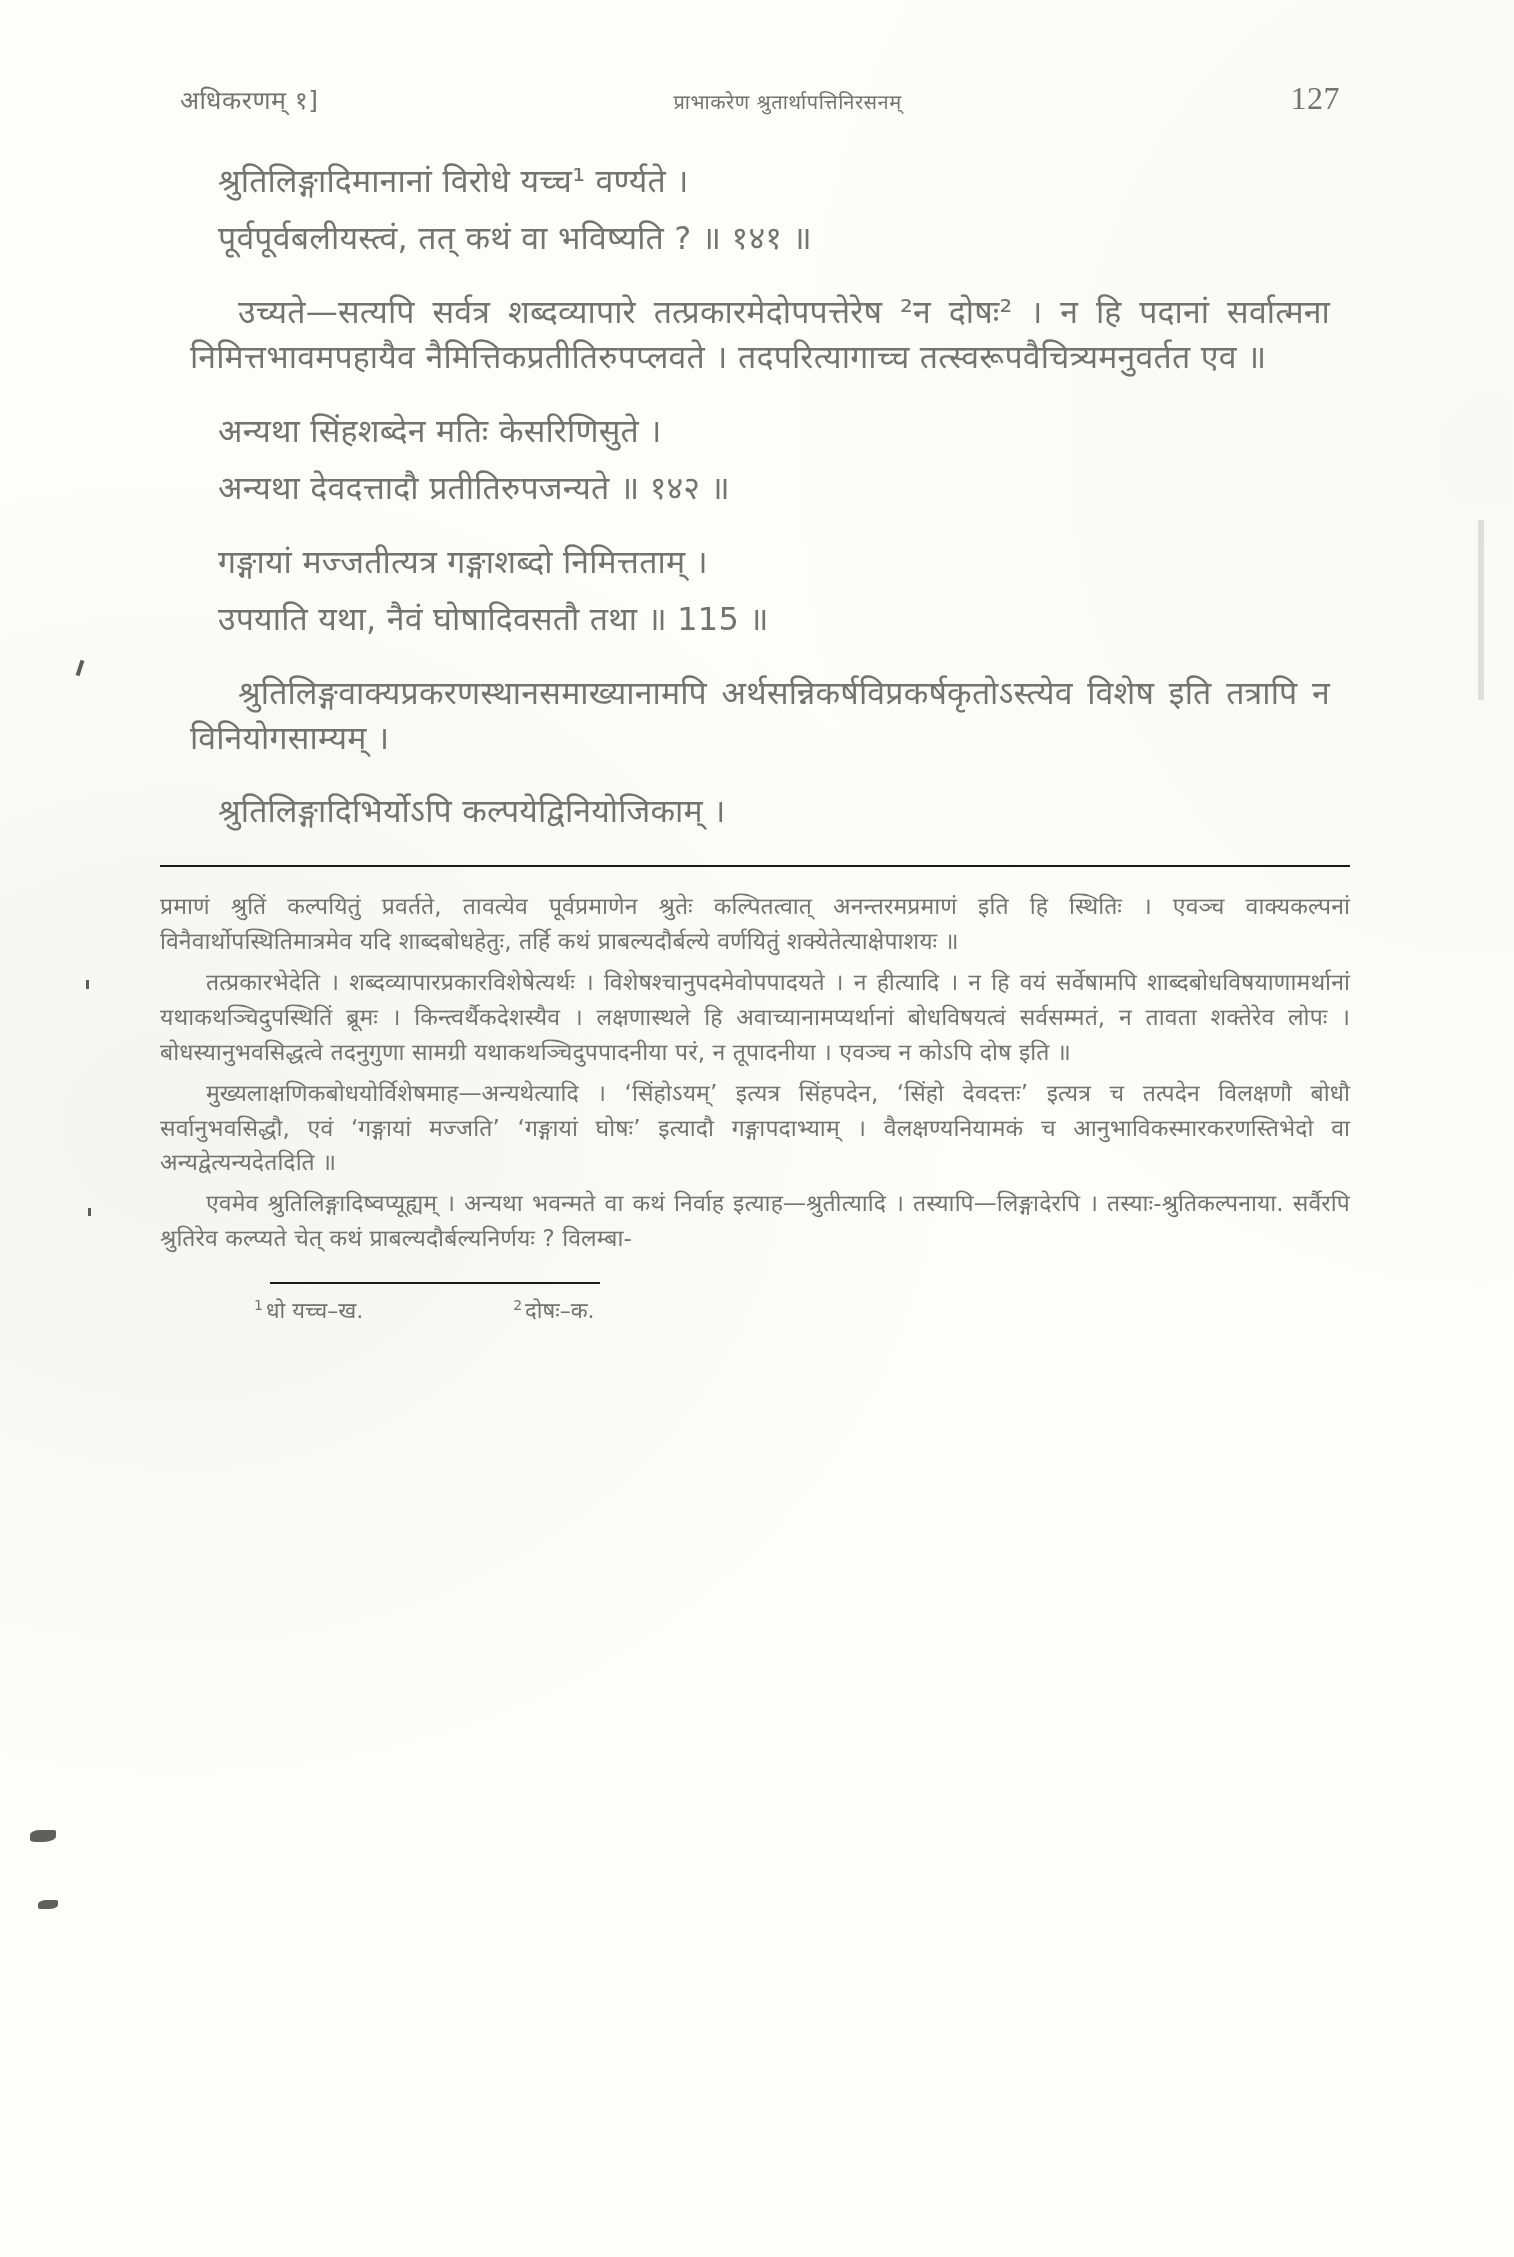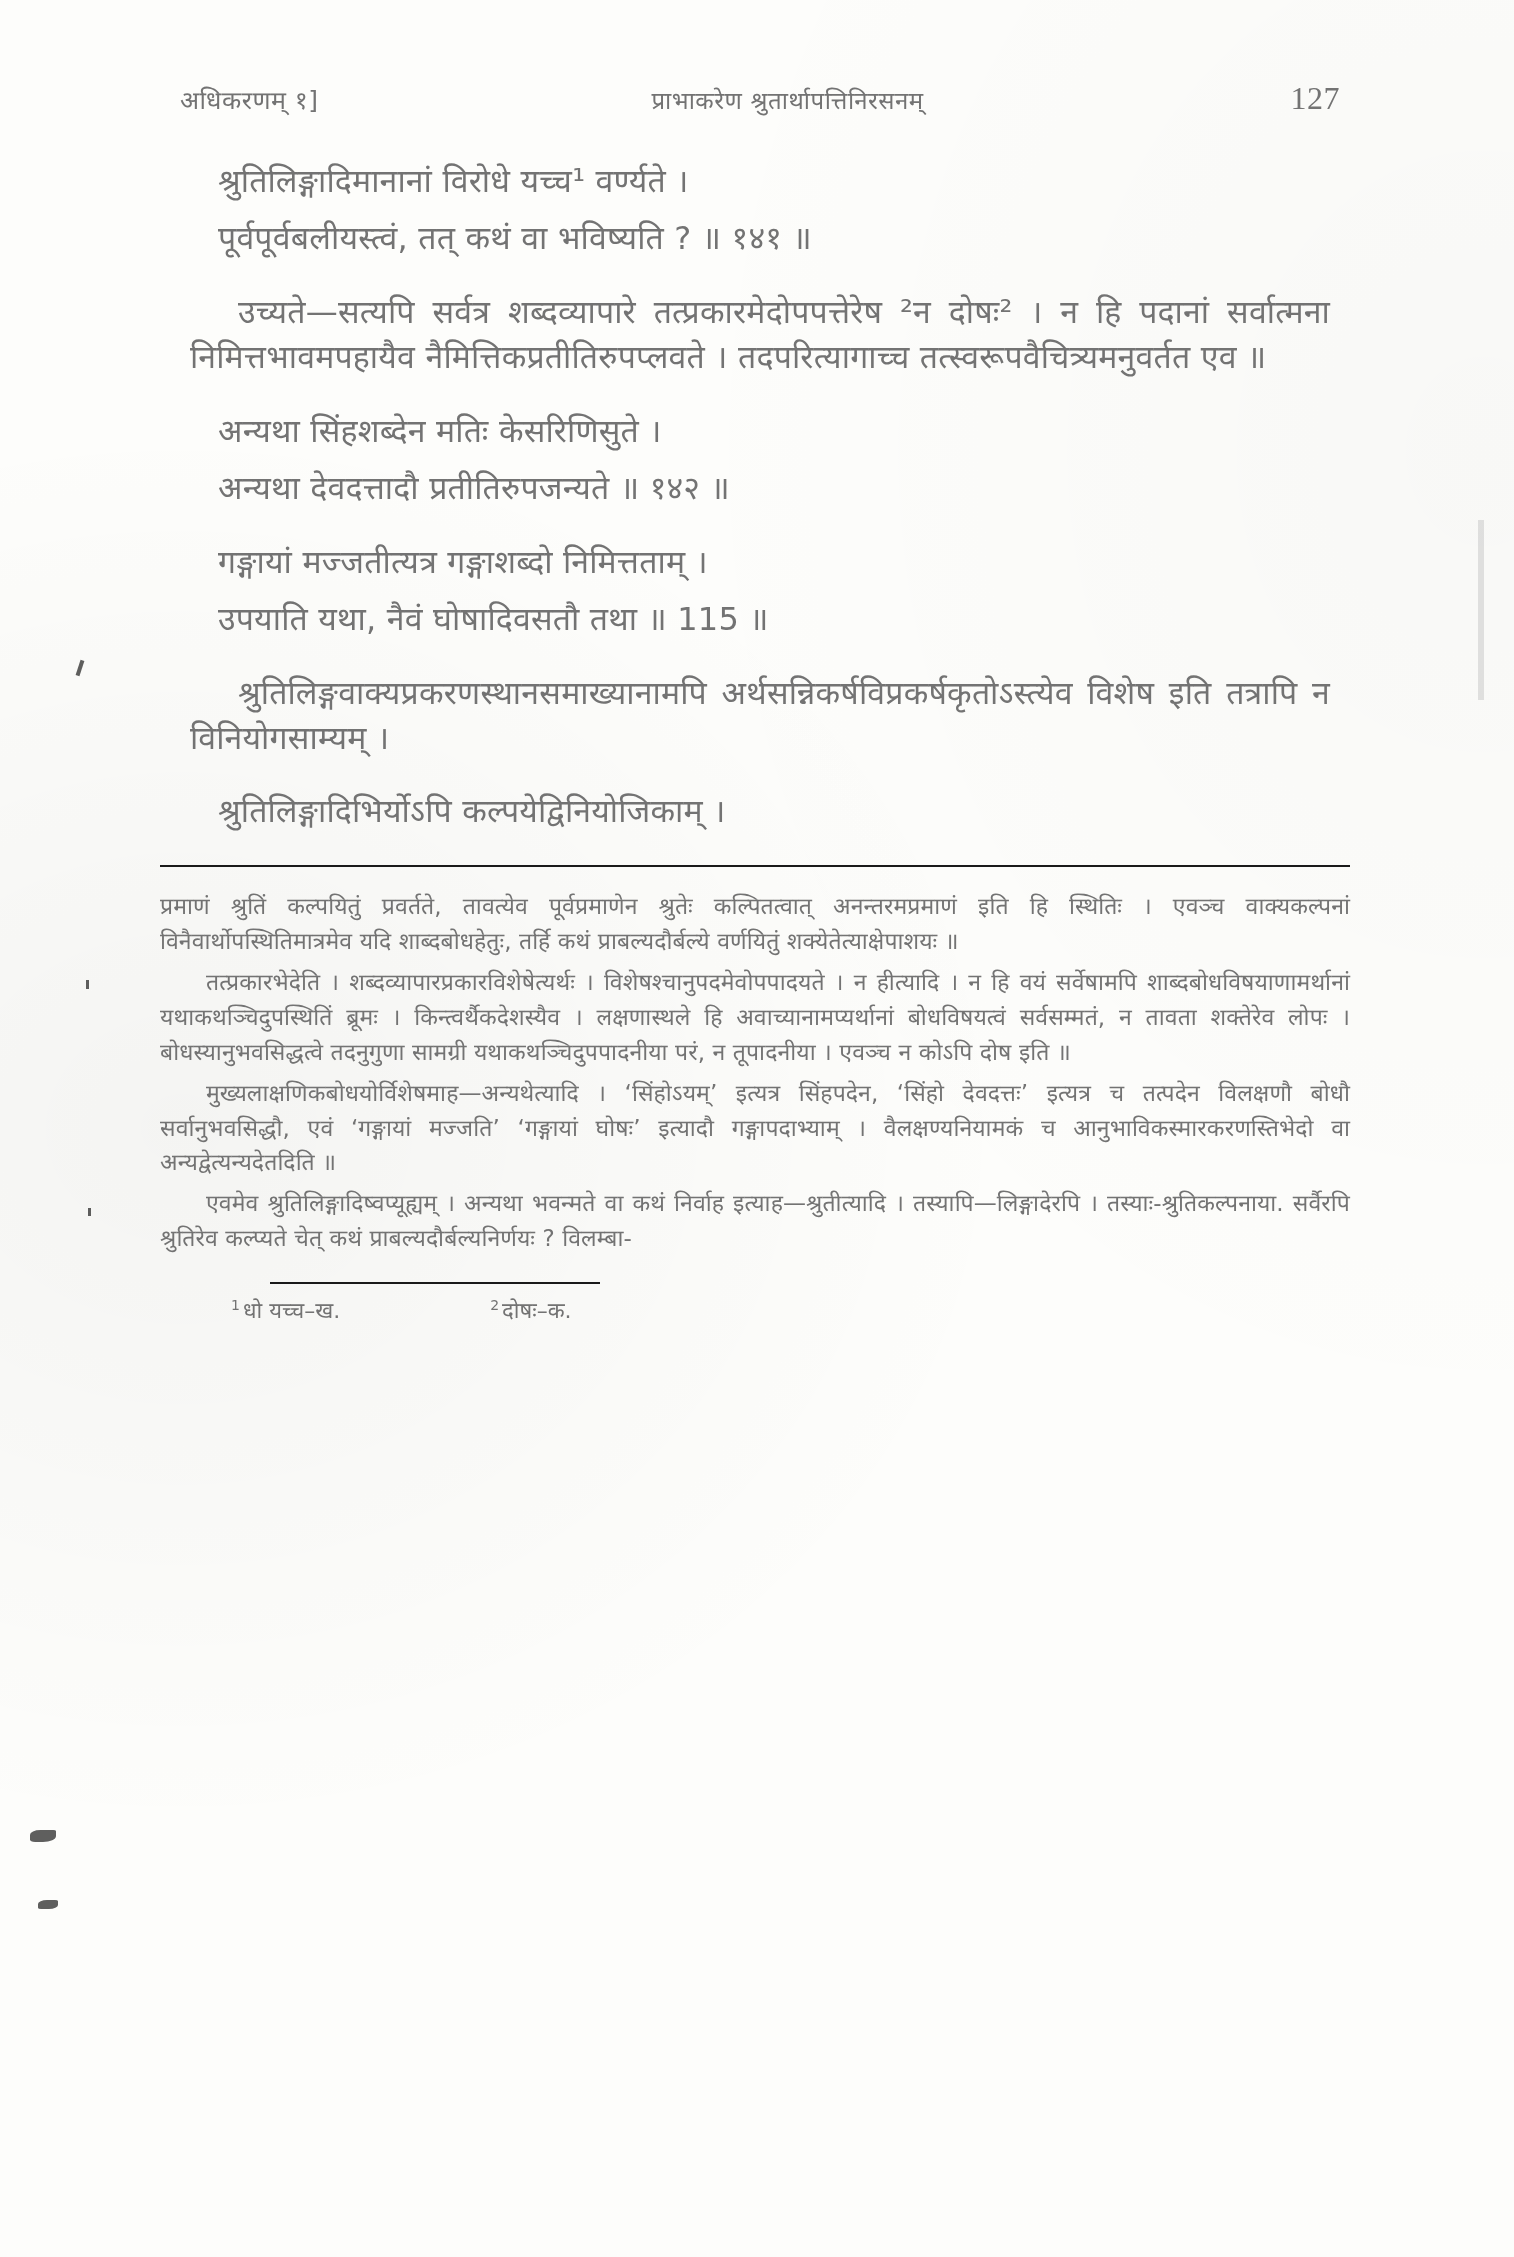--- a/index.html
+++ b/index.html
@@ -41,21 +41,21 @@
     width: 1160px;
     margin-left: 30px;
     margin-bottom: 42px;
   }
   .runhead .rh-left {
     font-size: 25px;
     letter-spacing: 0.5px;
     white-space: nowrap;
   }
   .runhead .rh-center {
-    font-size: 24px;
+    font-size: 20px;
     letter-spacing: 0.5px;
     white-space: nowrap;
     transform: translateX(-10px);
   }
   .runhead .rh-right {
     font-size: 32px;
     font-family: "Liberation Serif", serif;
     letter-spacing: 0.5px;
     margin-left: 14px;
   }
@@ -109,21 +109,21 @@
     text-indent: 46px;
   }
 
   
   .fn-rule {
     width: 330px;
     margin: 26px 0 10px 120px;
     border-top: 2px solid #1a1a1a;
   }
   .footnotes {
-    margin-left: 81px;
+    margin-left: 104px;
     font-size: 22px;
     display: flex;
     gap: 150px;
     align-items: baseline;
   }
   .fn sup {
     font-size: 14px;
     vertical-align: super;
     margin-right: 3px;
   }

